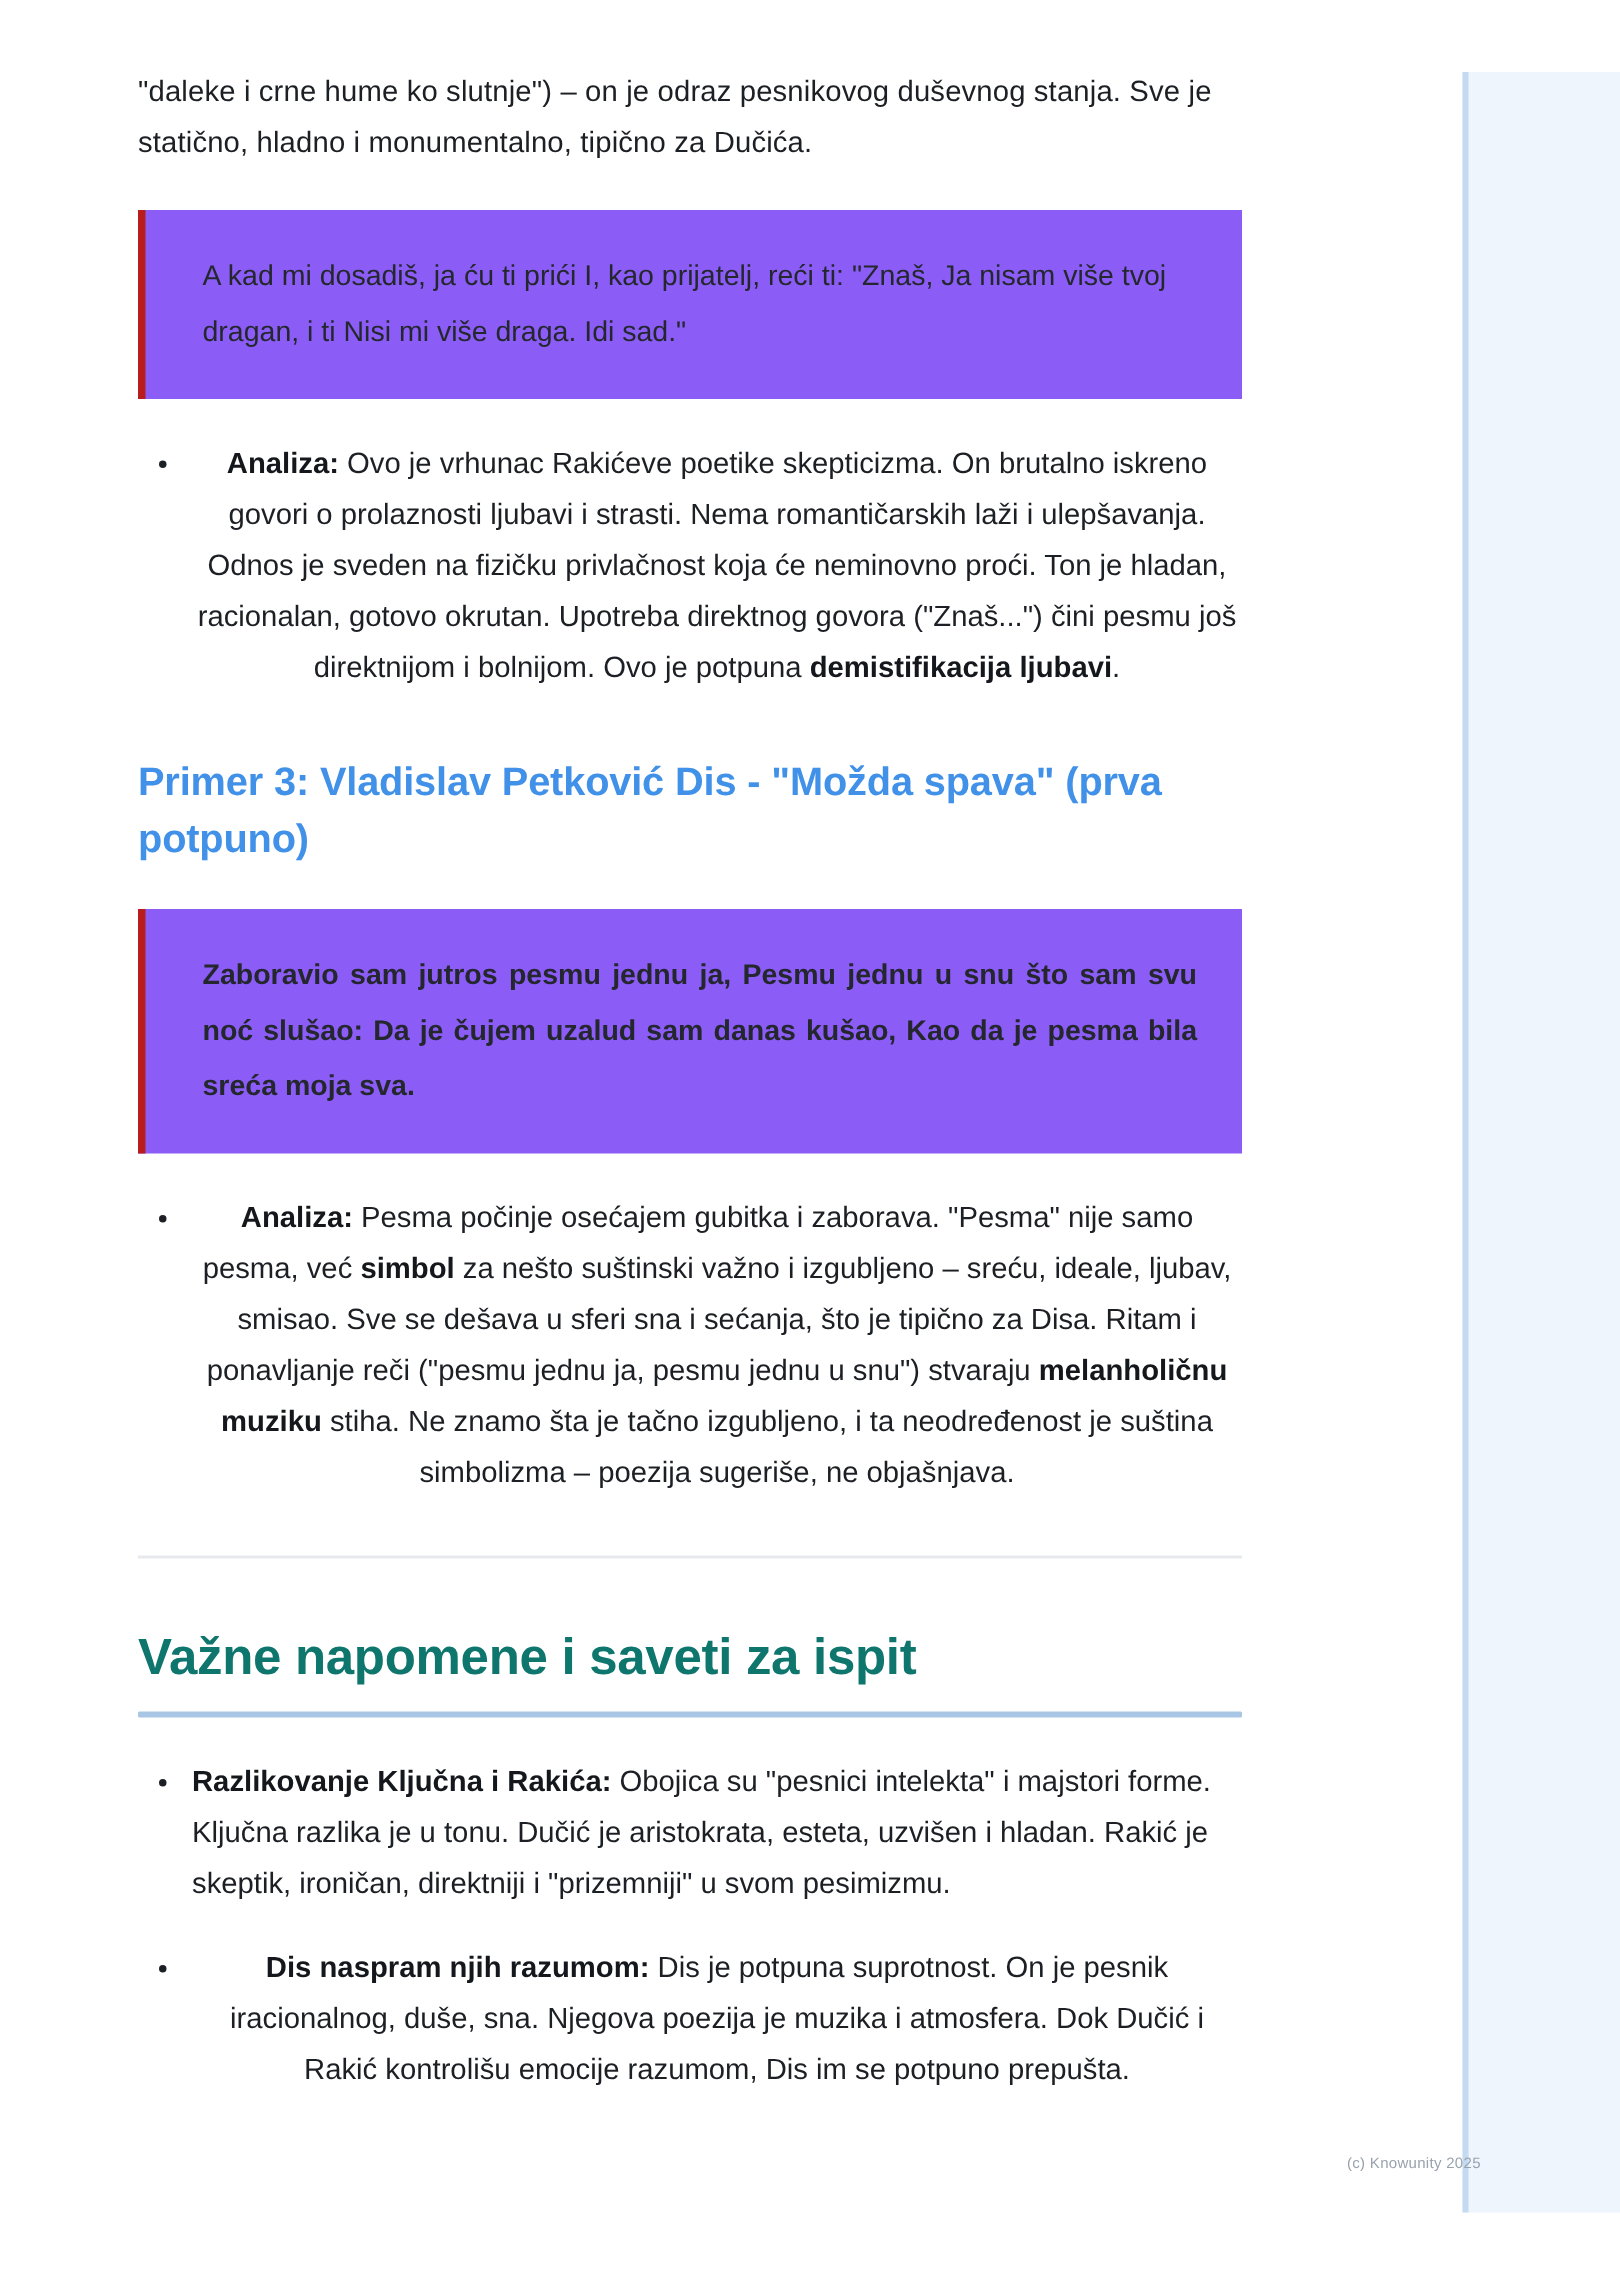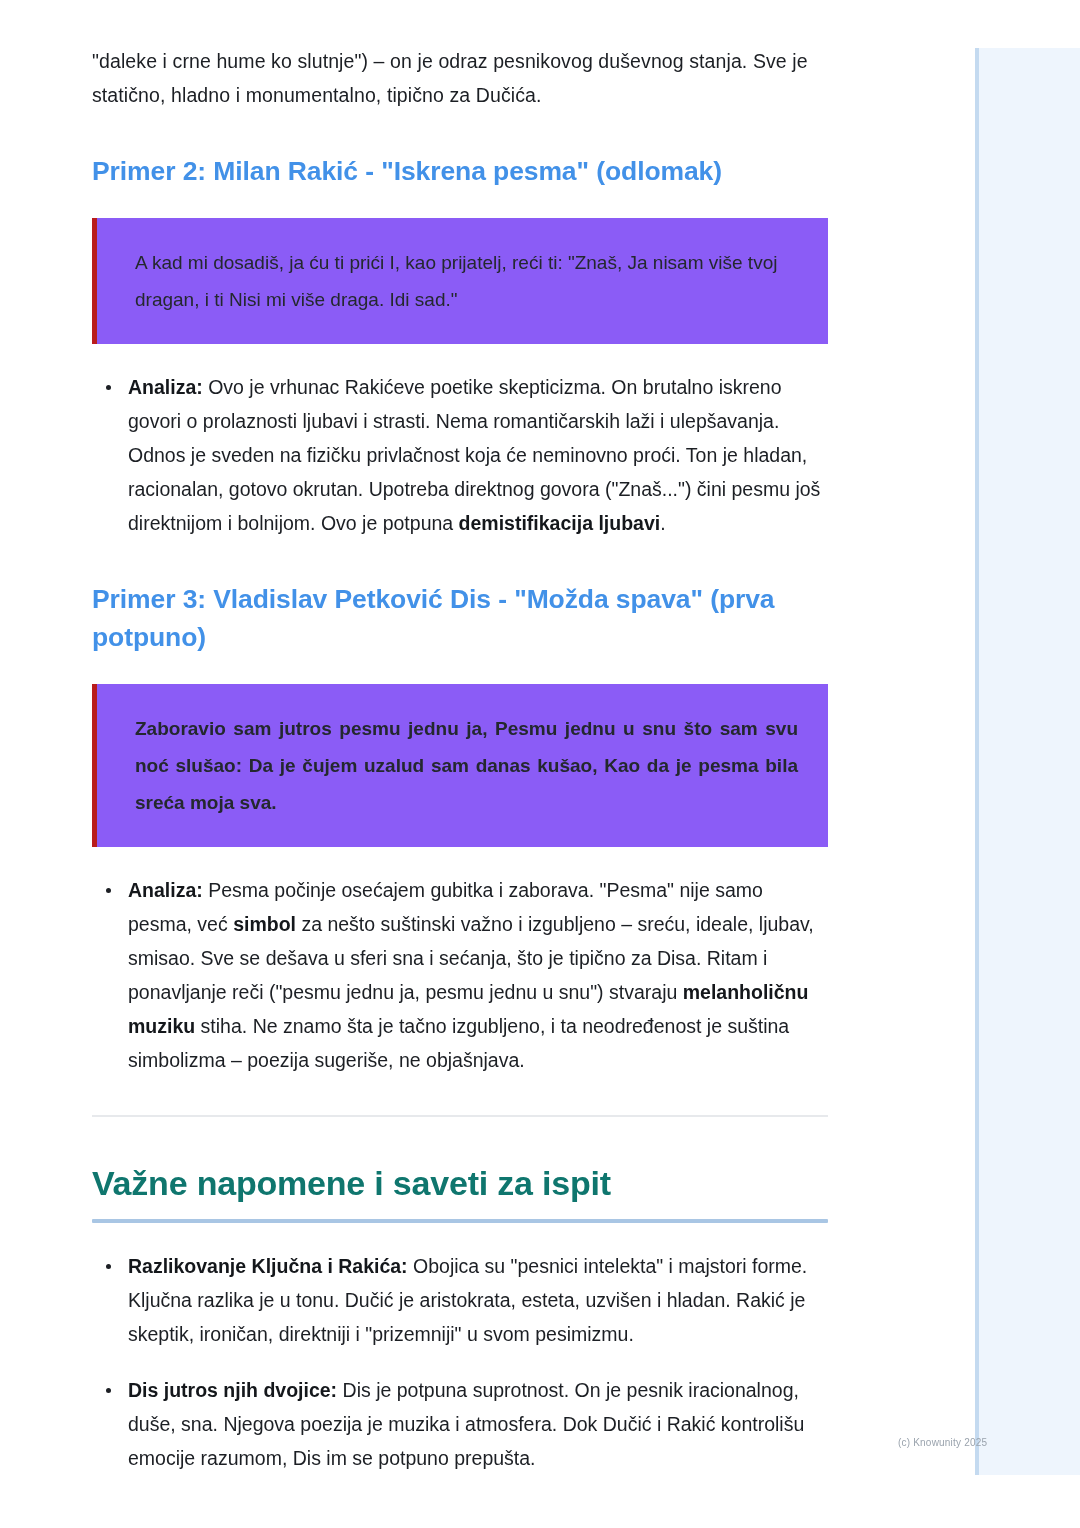--- a/index.html
+++ b/index.html
@@ -85,21 +85,21 @@
     padding: 0 0 0 36px;
     list-style: none;
   }
   ul.bullets li {
     position: relative;
     font-size: 19.5px;
     line-height: 34px;
     color: #1c1f24;
     margin-bottom: 22px;
   }
-  ul.bullets li:last-child { margin-bottom: 0; }
+  ul.bullets li:last-child { margin-bottom: 0; text-align: center; }
   ul.bullets li::before {
     content: "";
     position: absolute;
     left: -22px;
     top: 15px;
     width: 5px;
     height: 5px;
     border-radius: 50%;
     background: #1c1f24;
   }
@@ -145,21 +145,20 @@
 <body>
 
 <div id="page">
 
   <div id="right-panel"></div>
 
   <div class="content">
 
     <p class="body-text">"daleke i crne hume ko slutnje") – on je odraz pesnikovog duševnog stanja. Sve je statično, hladno i monumentalno, tipično za Dučića.</p>
 
-    <h2 class="sub-heading">Primer 2: Milan Rakić - "Iskrena pesma" (odlomak)</h2>
 
     <blockquote class="quote">
       <p class="quote-text">A kad mi dosadiš, ja ću ti prići I, kao prijatelj, reći ti: "Znaš, Ja nisam više tvoj dragan, i ti Nisi mi više draga. Idi sad."</p>
     </blockquote>
 
     <ul class="bullets">
       <li><b>Analiza:</b><span> Ovo je vrhunac Rakićeve poetike skepticizma. On brutalno iskreno govori o prolaznosti ljubavi i strasti. Nema romantičarskih laži i ulepšavanja. Odnos je sveden na fizičku privlačnost koja će neminovno proći. Ton je hladan, racionalan, gotovo okrutan. Upotreba direktnog govora ("Znaš...") čini pesmu još direktnijom i bolnijom. Ovo je potpuna </span><b class="strong">demistifikacija ljubavi</b><span>.</span></li>
     </ul>
 
     <h2 class="sub-heading">Primer 3: Vladislav Petković Dis - "Možda spava" (prva potpuno)</h2>
@@ -172,20 +171,20 @@
       <li><b>Analiza:</b><span> Pesma počinje osećajem gubitka i zaborava. "Pesma" nije samo pesma, već </span><b class="strong">simbol</b><span> za nešto suštinski važno i izgubljeno – sreću, ideale, ljubav, smisao. Sve se dešava u sferi sna i sećanja, što je tipično za Disa. Ritam i ponavljanje reči ("pesmu jednu ja, pesmu jednu u snu") stvaraju </span><b class="strong">melanholičnu muziku</b><span> stiha. Ne znamo šta je tačno izgubljeno, i ta neodređenost je suština simbolizma – poezija sugeriše, ne objašnjava.</span></li>
     </ul>
 
     <hr class="rule">
 
     <h1 class="section-heading">Važne napomene i saveti za ispit</h1>
     <div class="heading-underline"></div>
 
     <ul class="bullets">
       <li><b>Razlikovanje Ključna i Rakića:</b><span> Obojica su "pesnici intelekta" i majstori forme. Ključna razlika je u tonu. Dučić je aristokrata, esteta, uzvišen i hladan. Rakić je skeptik, ironičan, direktniji i "prizemniji" u svom pesimizmu.</span></li>
-      <li><b>Dis jutros njih dvojice:</b><span> Dis je potpuna suprotnost. On je pesnik iracionalnog, duše, sna. Njegova poezija je muzika i atmosfera. Dok Dučić i Rakić kontrolišu emocije razumom, Dis im se potpuno prepušta.</span></li>
+      <li><b>Dis naspram njih razumom:</b><span> Dis je potpuna suprotnost. On je pesnik iracionalnog, duše, sna. Njegova poezija je muzika i atmosfera. Dok Dučić i Rakić kontrolišu emocije razumom, Dis im se potpuno prepušta.</span></li>
     </ul>
 
   </div>
 
   <div id="watermark">(c) Knowunity 2025</div>
 
 </div>
 
 </body></html>

